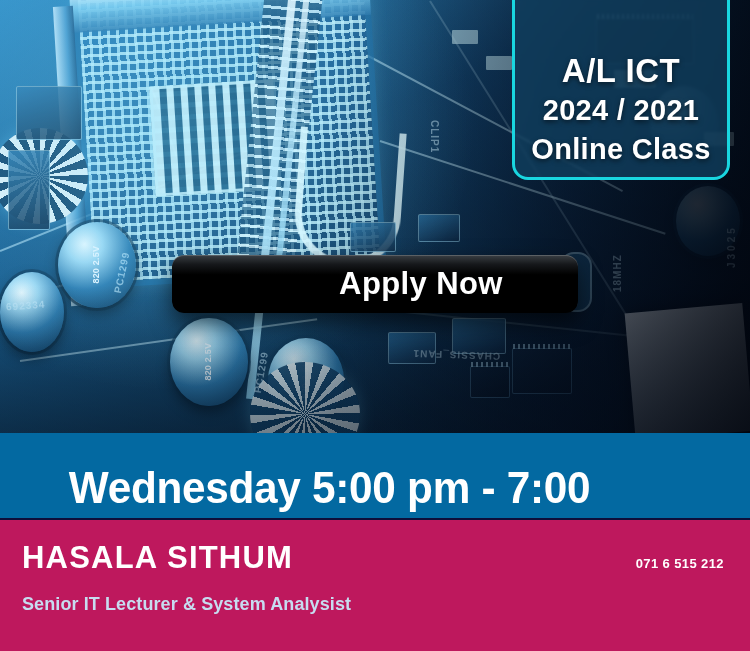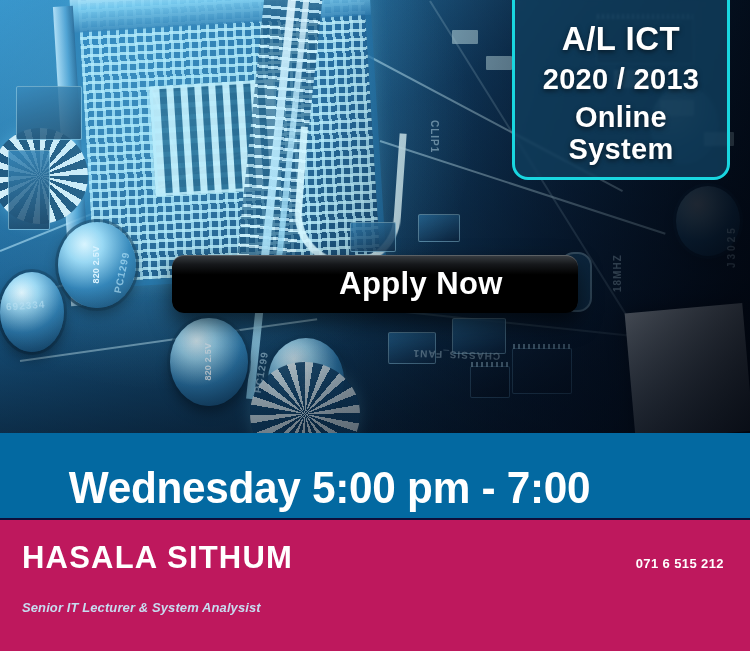--- a/index.html
+++ b/index.html
@@ -214,22 +214,22 @@
   }
   .footer-name{
     color:#ffffff;font-size:31px;font-weight:bold;letter-spacing:1.2px;
     white-space:nowrap;
   }
   .footer-phone{
     color:#ffffff;font-size:13px;font-weight:bold;letter-spacing:.4px;
     white-space:nowrap;padding-right:4px;
   }
   .footer-role{
-    color:#c7dcf0;font-size:13px;font-weight:bold;letter-spacing:.1px;
-    margin-top:24px;white-space:nowrap;font-style:italic;
+    color:#c7dcf0;font-size:18px;font-weight:bold;letter-spacing:.1px;
+    margin-top:18px;white-space:nowrap;
   }
   .footer-quals{
     color:#c7dcf0;font-size:14.5px;font-weight:bold;letter-spacing:.1px;
     margin-top:9px;white-space:nowrap;
   }
 </style>
 </head>
 <body>
 
 <div class="banner">
@@ -297,22 +297,22 @@
     <div class="silk" style="left:500px;top:362px;transform:rotate(182deg);transform-origin:left top;">CHASSIS_FAN1</div>
     <div class="silk" style="left:612px;top:292px;transform:rotate(-90deg);transform-origin:left top;">18MHZ</div>
     <div class="silk" style="left:726px;top:268px;transform:rotate(-90deg);transform-origin:left top;letter-spacing:3px;">J3025</div>
     <div class="silk" style="left:6px;top:300px;transform:rotate(-4deg);">692334</div>
 
     <div class="board-vignette"></div>
   </div>
 
   <div class="title-panel">
     <div class="title-line tl-1">A/L ICT</div>
-    <div class="title-line tl-2">2020 / 2013</div>
-    <div class="title-line tl-3">Online System</div>
+    <div class="title-line tl-2">2024 / 2021</div>
+    <div class="title-line tl-3">Online Class</div>
   </div>
 
   <div class="apply-btn">
     <span class="apply-btn-label">Apply Now</span>
   </div>
 
   <div class="schedule-band">
     <div class="schedule-text">Wednesday 5:00 pm - 7:00</div>
   </div>
 

